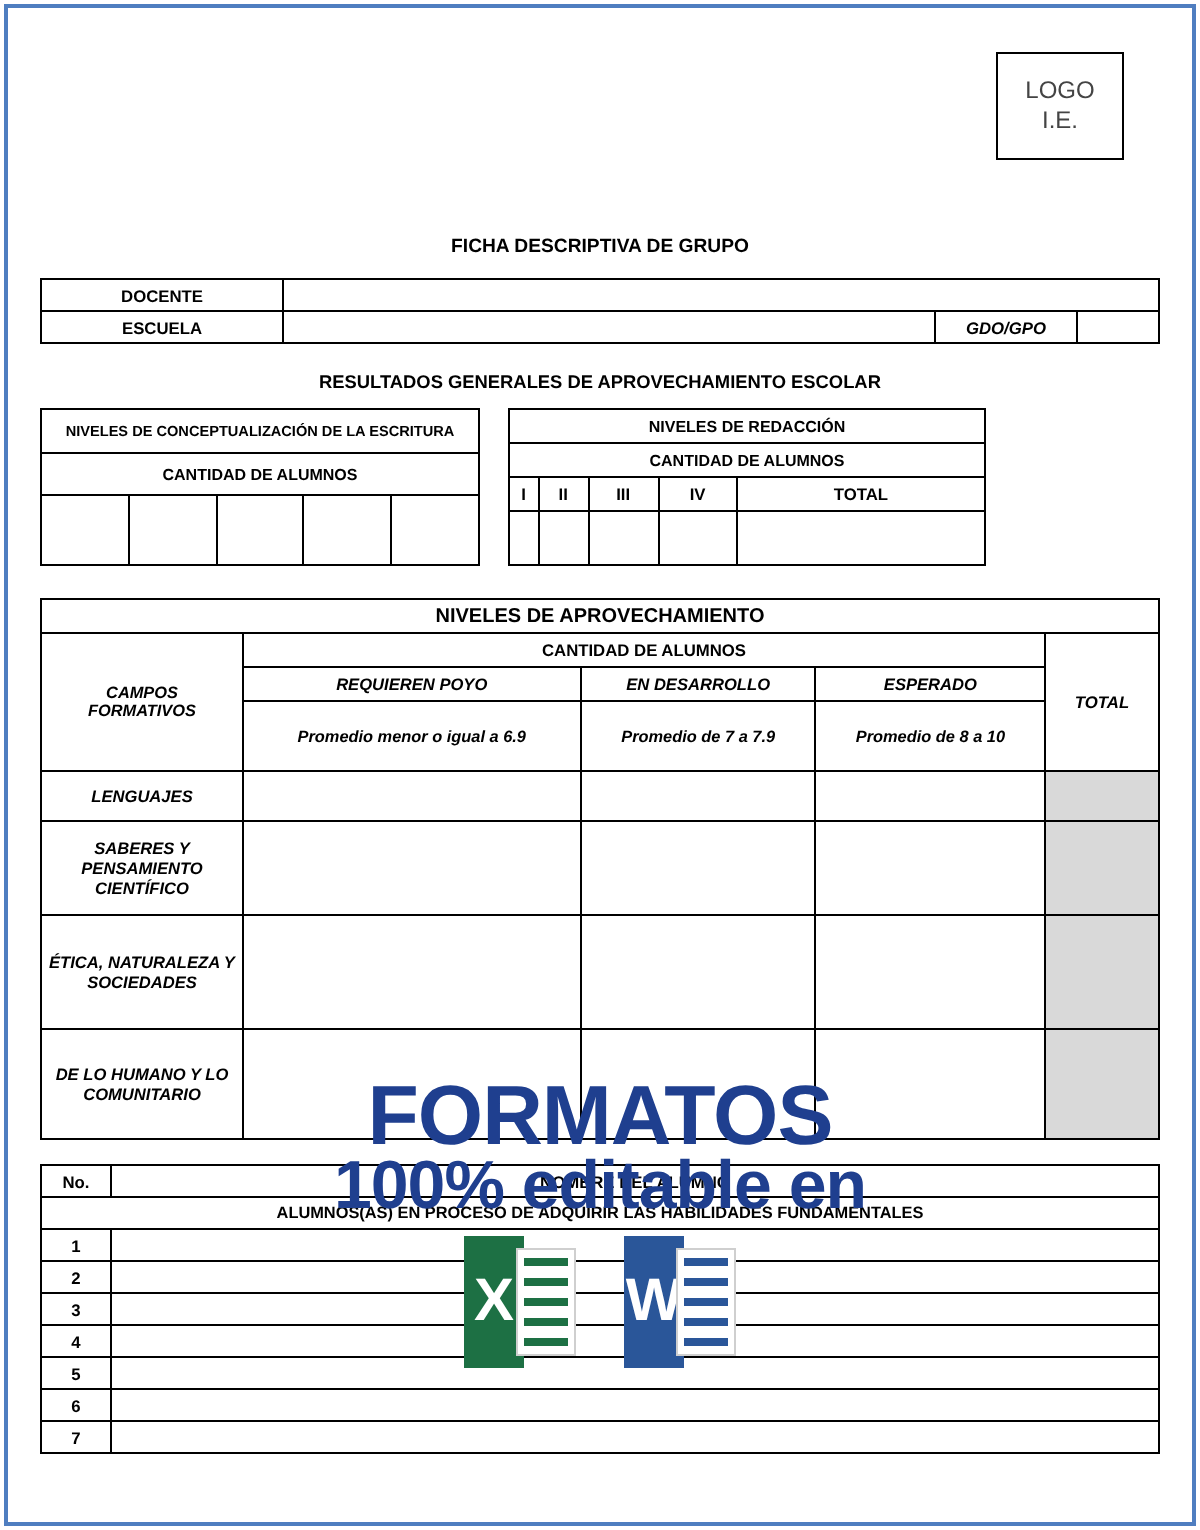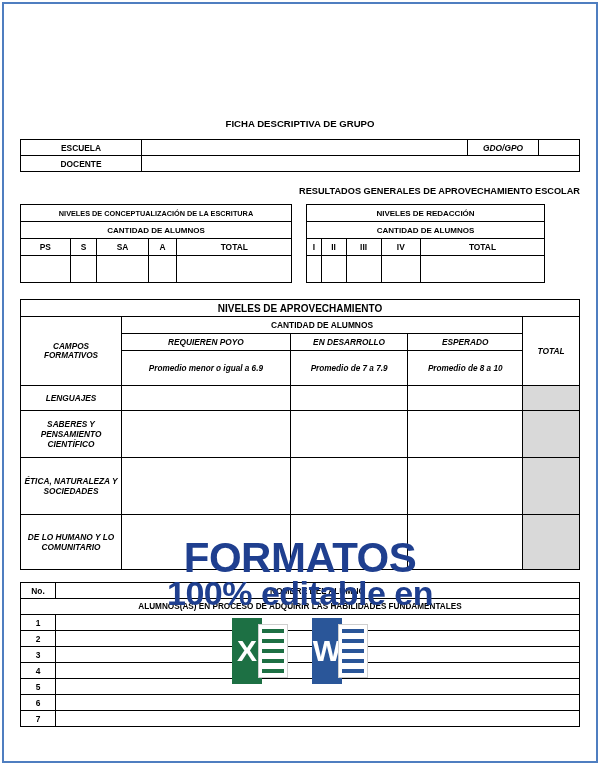--- a/index.html
+++ b/index.html
@@ -47,25 +47,25 @@
     vertical-align:middle;
     font-weight:bold;
   }
   .t-escuela { width:100%; margin-top:10px; }
   .t-escuela td { height:15px; }
   .t-escuela .lbl { width:120px; background:#fff; }
   .t-escuela .gdo { width:70px; font-style:italic; }
   .t-escuela .gdoval { width:40px; }
 
   .sect-title {
-    text-align:right; font-size:9.2px; font-weight:bold; margin:14px 0 8px;
+    text-align:center; font-size:9.2px; font-weight:bold; margin:14px 0 8px;
   }
 
   .row-two { display:flex; gap:14px; }
-  .t-left { width:272px;padding-left:16px; }
+  .t-left { width:220px;padding-left:16px; }
   .t-right { width:239px; }
   .t-left td, .t-right td { height:16px; }
   .t-left .h1, .t-right .h1 { font-size:7.3px; }
   .t-left .h2, .t-right .h2 { font-size:8px; }
   .t-left .blank, .t-right .blank { height:26px; }
 
   .t-aprov { width:100%; margin-top:16px; }
   .t-aprov td { height:16px; }
   .t-aprov .title-row td { font-size:10px; }
   .t-aprov .campos { width:100px; font-style:italic; font-size:8.2px;border-radius:27px; }
@@ -120,56 +120,53 @@
   .ic-w .sheetbox i { background:#2a5699; }
 </style>
 </head>
 <body>
 
 <div class="page-border"></div>
 
 <div class="sheet">
 
   <div class="head-wrap">
+    <div class="logo-box">
+      <span>LOGO</span>
+      <span>I.E.</span>
+    </div>
   </div>
 
   <div class="doc-title">FICHA DESCRIPTIVA DE GRUPO</div>
 
   <table class="t-escuela">
     <tbody>
         <tr>
+      <td class="lbl">DOCENTE</td>
+      <td colspan="3"></td>
+    </tr>
+    <tr>
       <td class="lbl">ESCUELA</td>
       <td></td>
       <td class="gdo">GDO/GPO</td>
       <td class="gdoval"></td>
-    </tr>
-    <tr>
-      <td class="lbl">DOCENTE</td>
-      <td colspan="3"></td>
     </tr>
   </tbody>
     </table>
 
   <div class="sect-title">RESULTADOS GENERALES DE APROVECHAMIENTO ESCOLAR</div>
 
   <div class="row-two">
     <table class="t-left">
       <tbody>
           <tr>
         <td class="h1" colspan="5">NIVELES DE CONCEPTUALIZACIÓN DE LA ESCRITURA</td>
       </tr>
       <tr>
         <td class="h2" colspan="5">CANTIDAD DE ALUMNOS</td>
-      </tr>
-      <tr>
-        <td>PS</td>
-        <td>S</td>
-        <td>SA</td>
-        <td>A</td>
-        <td>TOTAL</td>
       </tr>
       <tr>
         <td class="blank"></td>
         <td class="blank"></td>
         <td class="blank"></td>
         <td class="blank"></td>
         <td class="blank"></td>
       </tr>
     </tbody>
       </table>

